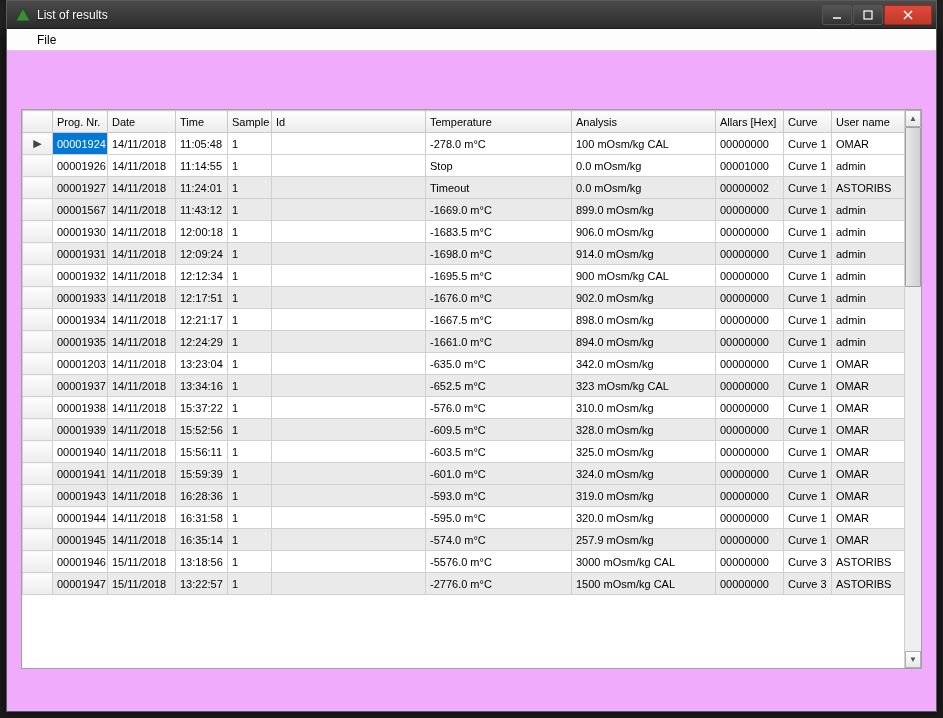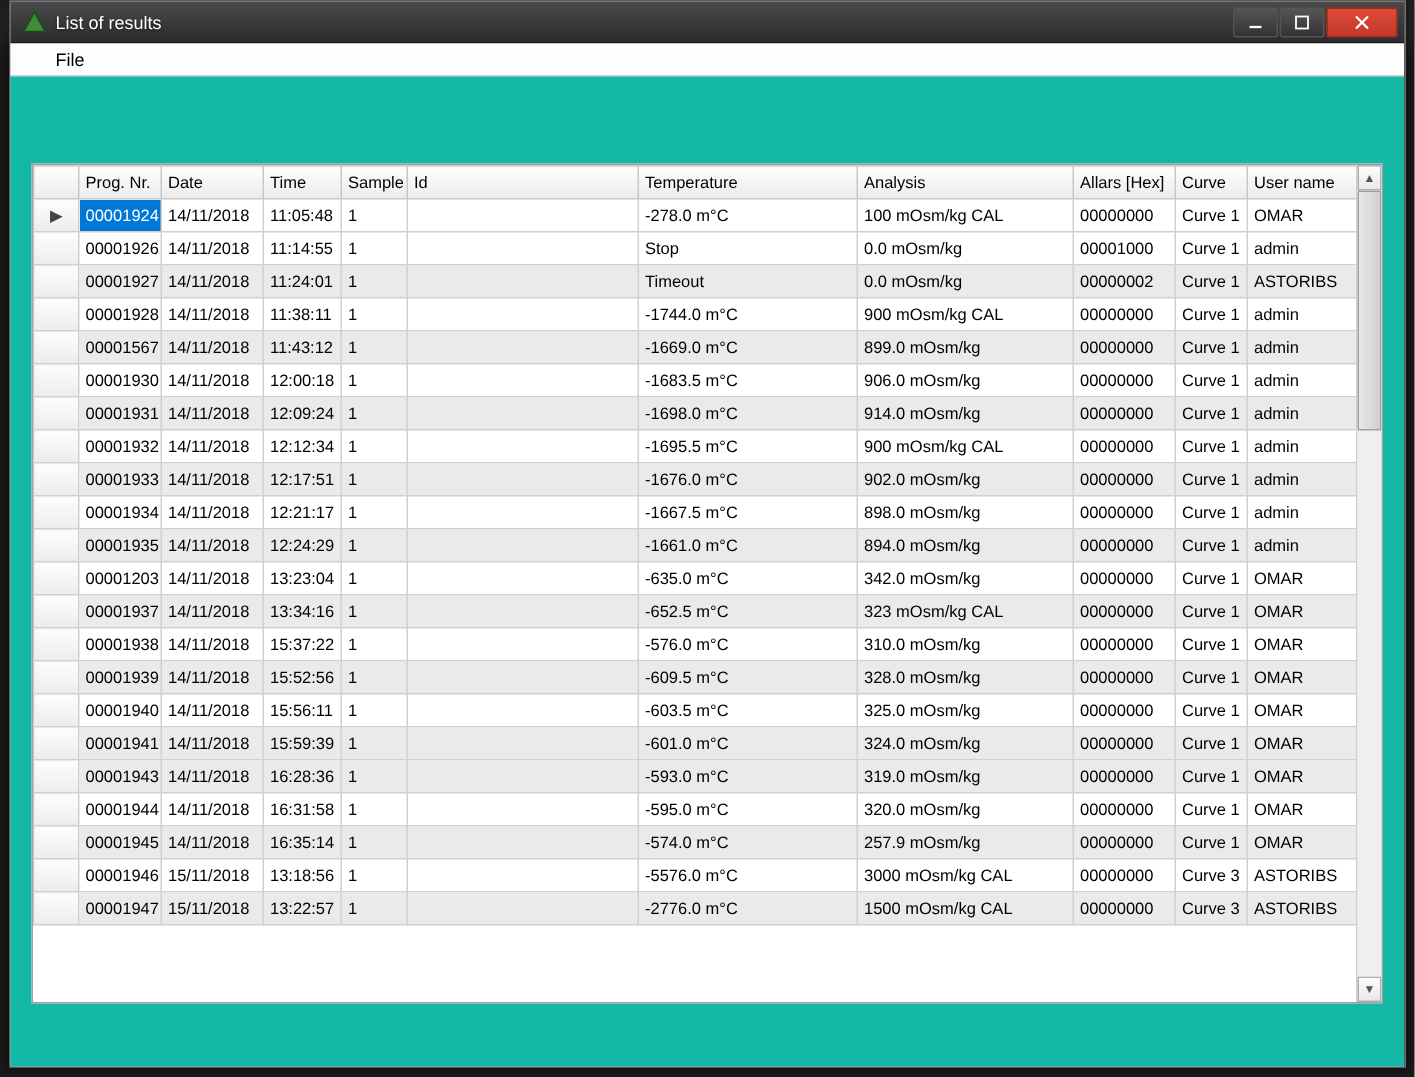--- a/index.html
+++ b/index.html
@@ -84,21 +84,21 @@
       align-items: center;
       padding: 0 22px;
     }
     .menubar .menu-item {
       padding: 2px 8px;
       font-size: 12px;
       color: #000;
     }
     .client {
       flex: 1;
-      background: #14b8a6;
+      background: #f0abfc;
       padding: 58px 14px 20px 14px;
       position: relative;
     }
     .grid-wrap {
       width: 100%;
       height: 560px;
       border: 1px solid #a0a0a0;
       background: #fff;
       display: flex;
       flex-direction: column;
@@ -296,33 +296,20 @@
                   <td>14/11/2018</td>
                   <td>11:24:01</td>
                   <td>1</td>
                   <td></td>
                   <td>Timeout</td>
                   <td>0.0 mOsm/kg</td>
                   <td>00000002</td>
                   <td>Curve 1</td>
                   <td>ASTORIBS</td>
                 </tr>
-                <tr class="even">
-                  <td class="rowhead"></td>
-                  <td>00001928</td>
-                  <td>14/11/2018</td>
-                  <td>11:38:11</td>
-                  <td>1</td>
-                  <td></td>
-                  <td>-1744.0 m°C</td>
-                  <td>900 mOsm/kg CAL</td>
-                  <td>00000000</td>
-                  <td>Curve 1</td>
-                  <td>admin</td>
-                </tr>
                 <tr class="odd">
                   <td class="rowhead"></td>
                   <td>00001567</td>
                   <td>14/11/2018</td>
                   <td>11:43:12</td>
                   <td>1</td>
                   <td></td>
                   <td>-1669.0 m°C</td>
                   <td>899.0 mOsm/kg</td>
                   <td>00000000</td>

